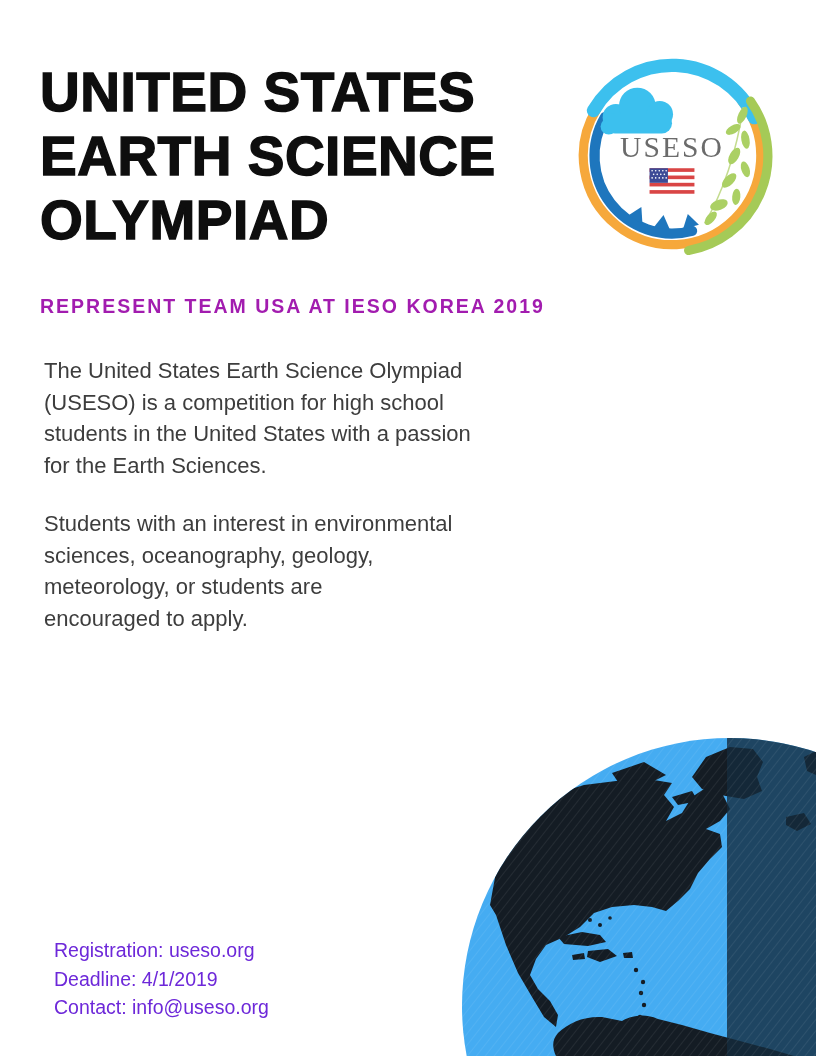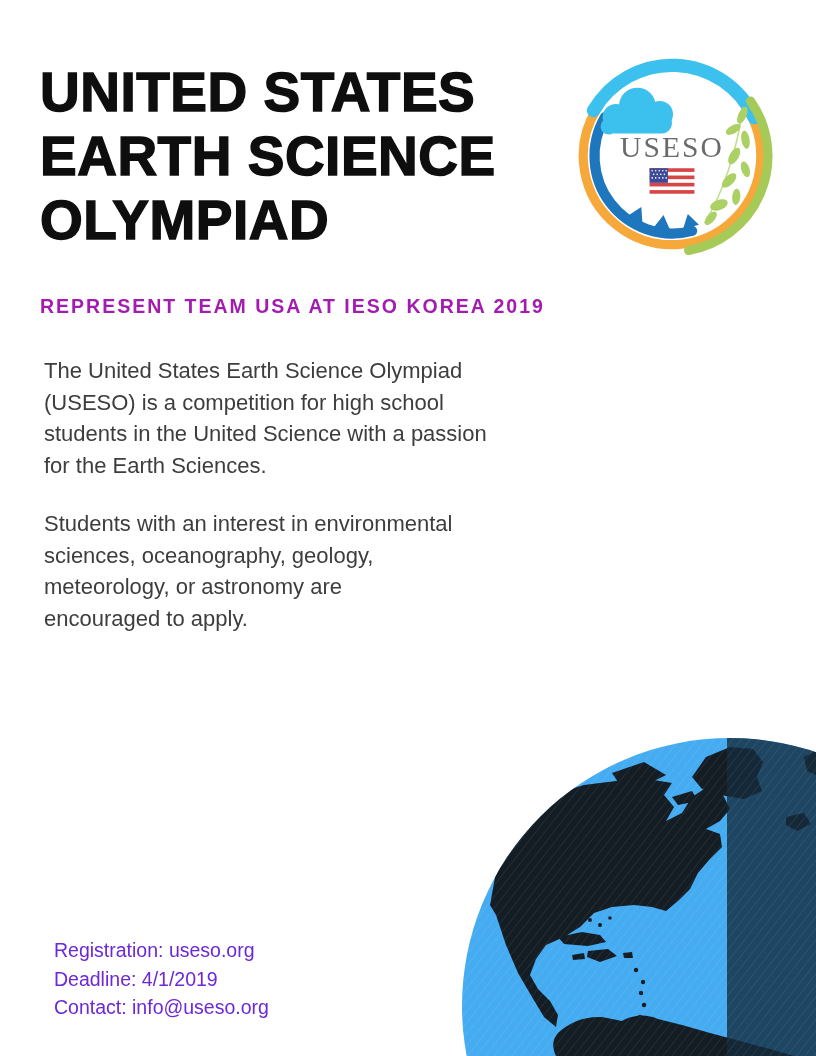--- a/index.html
+++ b/index.html
@@ -142,28 +142,28 @@
         </g>
       </g>
     </svg>
   </div>
 
   <div class="subtitle">REPRESENT TEAM USA AT IESO KOREA 2019</div>
 
   <p class="bodytext p1">
     <span>The United States Earth Science Olympiad</span>
     <span>(USESO) is a competition for high school</span>
-    <span>students in the United Science with a passion</span>
+    <span>students in the United States with a passion</span>
     <span>for the Earth Sciences.</span>
   </p>
 
   <p class="bodytext p2">
     <span>Students with an interest in environmental</span>
     <span>sciences, oceanography, geology,</span>
-    <span>meteorology, or astronomy are</span>
+    <span>meteorology, or students are</span>
     <span>encouraged to apply.</span>
   </p>
 
   <div class="contact">
     <div>Registration: useso.org</div>
     <div>Deadline: 4/1/2019</div>
     <div>Contact: info@useso.org</div>
   </div>
 
   <div class="globe">

